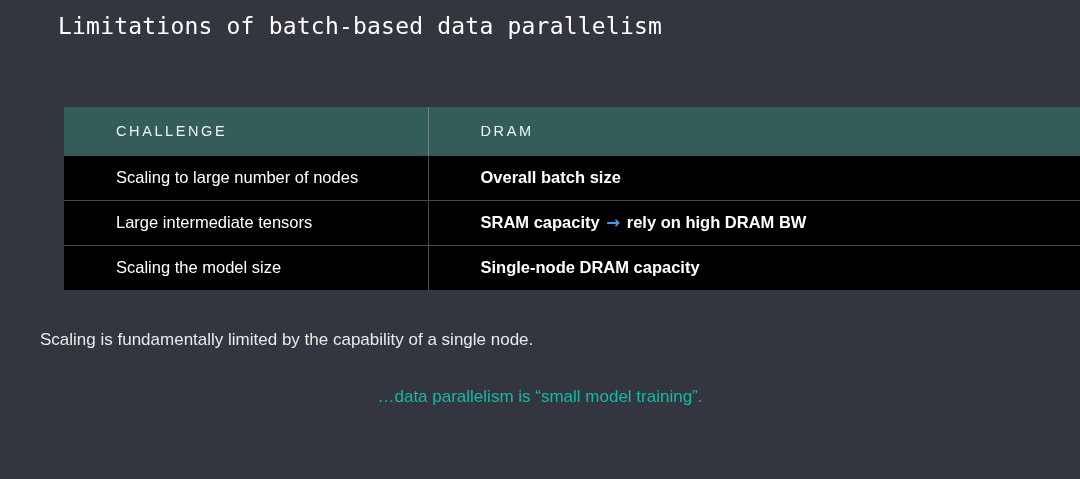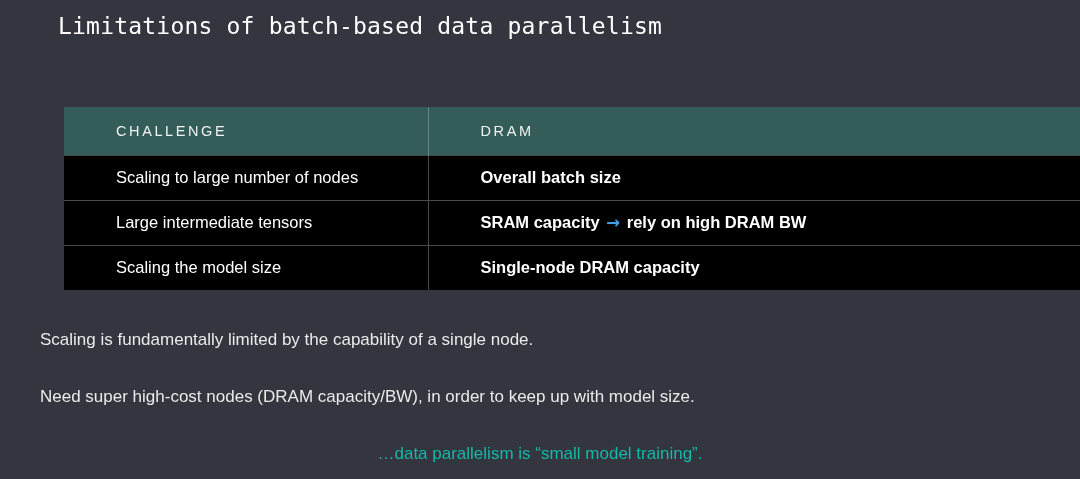--- a/index.html
+++ b/index.html
@@ -142,17 +142,16 @@
           <td>
             <span>Single-node DRAM capacity</span>
           </td>
         </tr>
       </tbody>
     </table>
   </div>
 
   <div class="notes">
     <p class="note-line">Scaling is fundamentally limited by the capability of a single node.</p>
-    <p class="note-line second">Need super high-cost nodes (DRAM capacity/BW), in order to keep up with model size.</p>
     <p class="note-line muted">…data parallelism is “small model training”.</p>
   </div>
 
 </div>
 
 </body></html>

